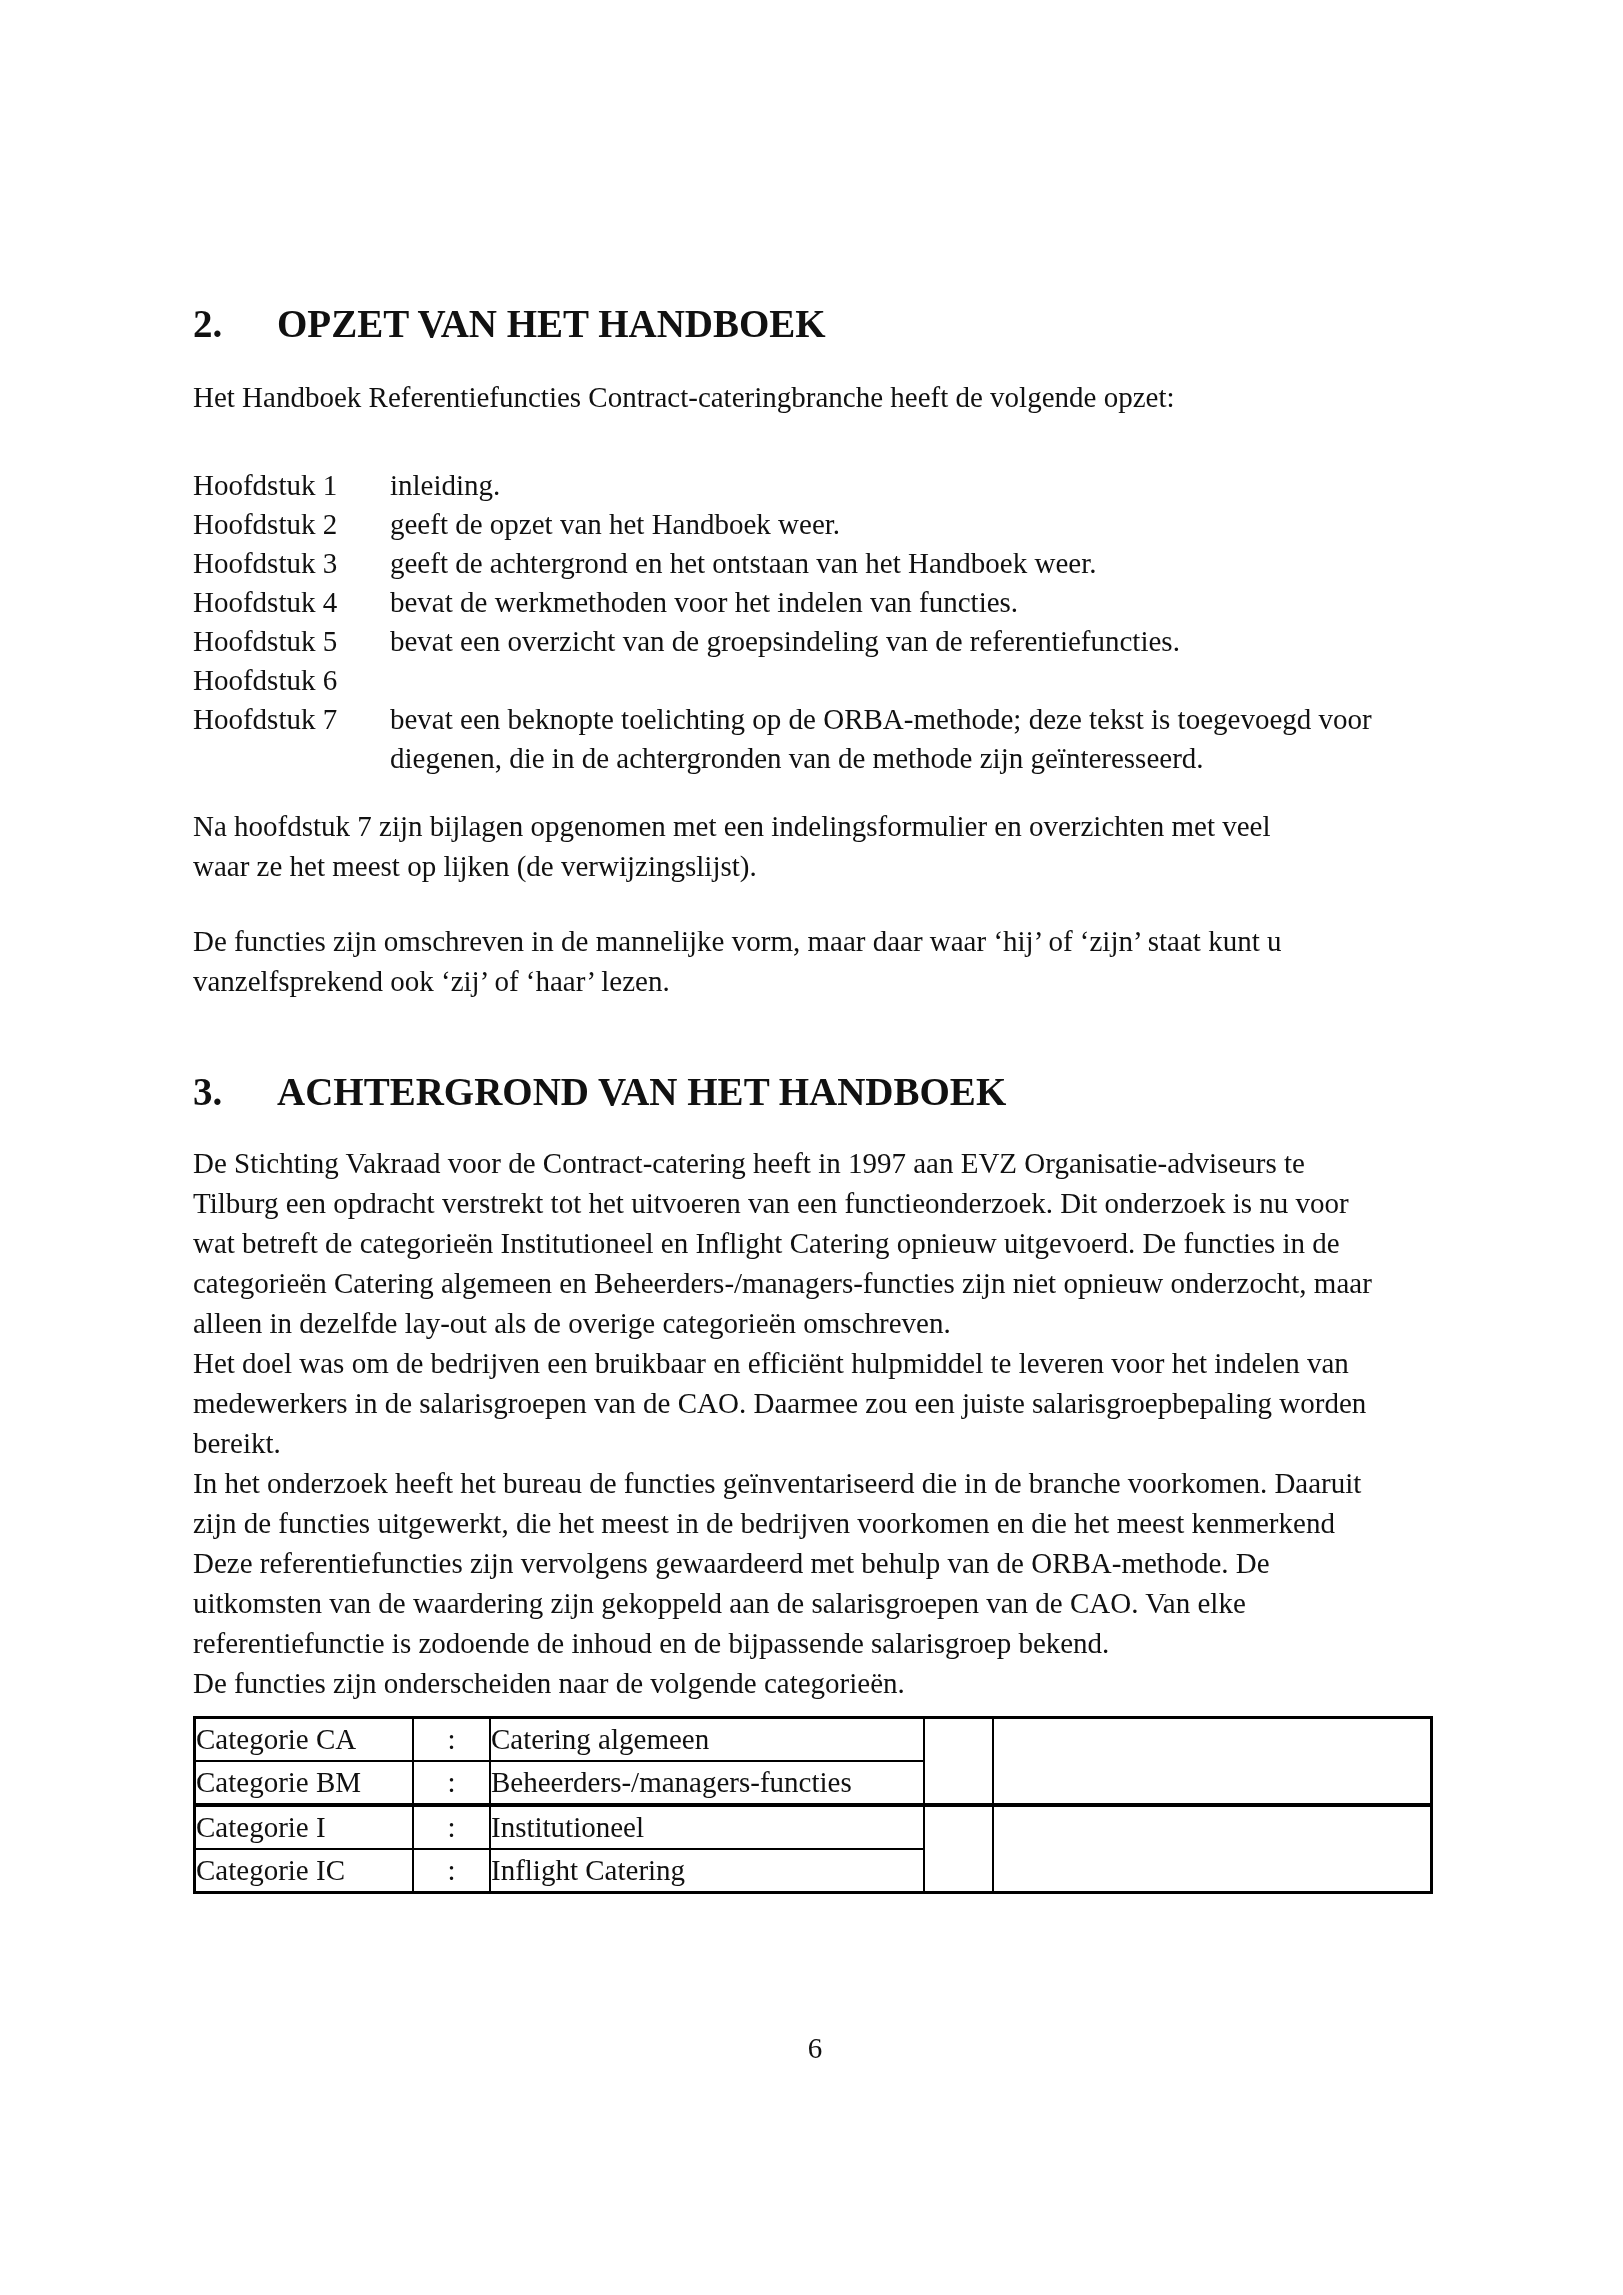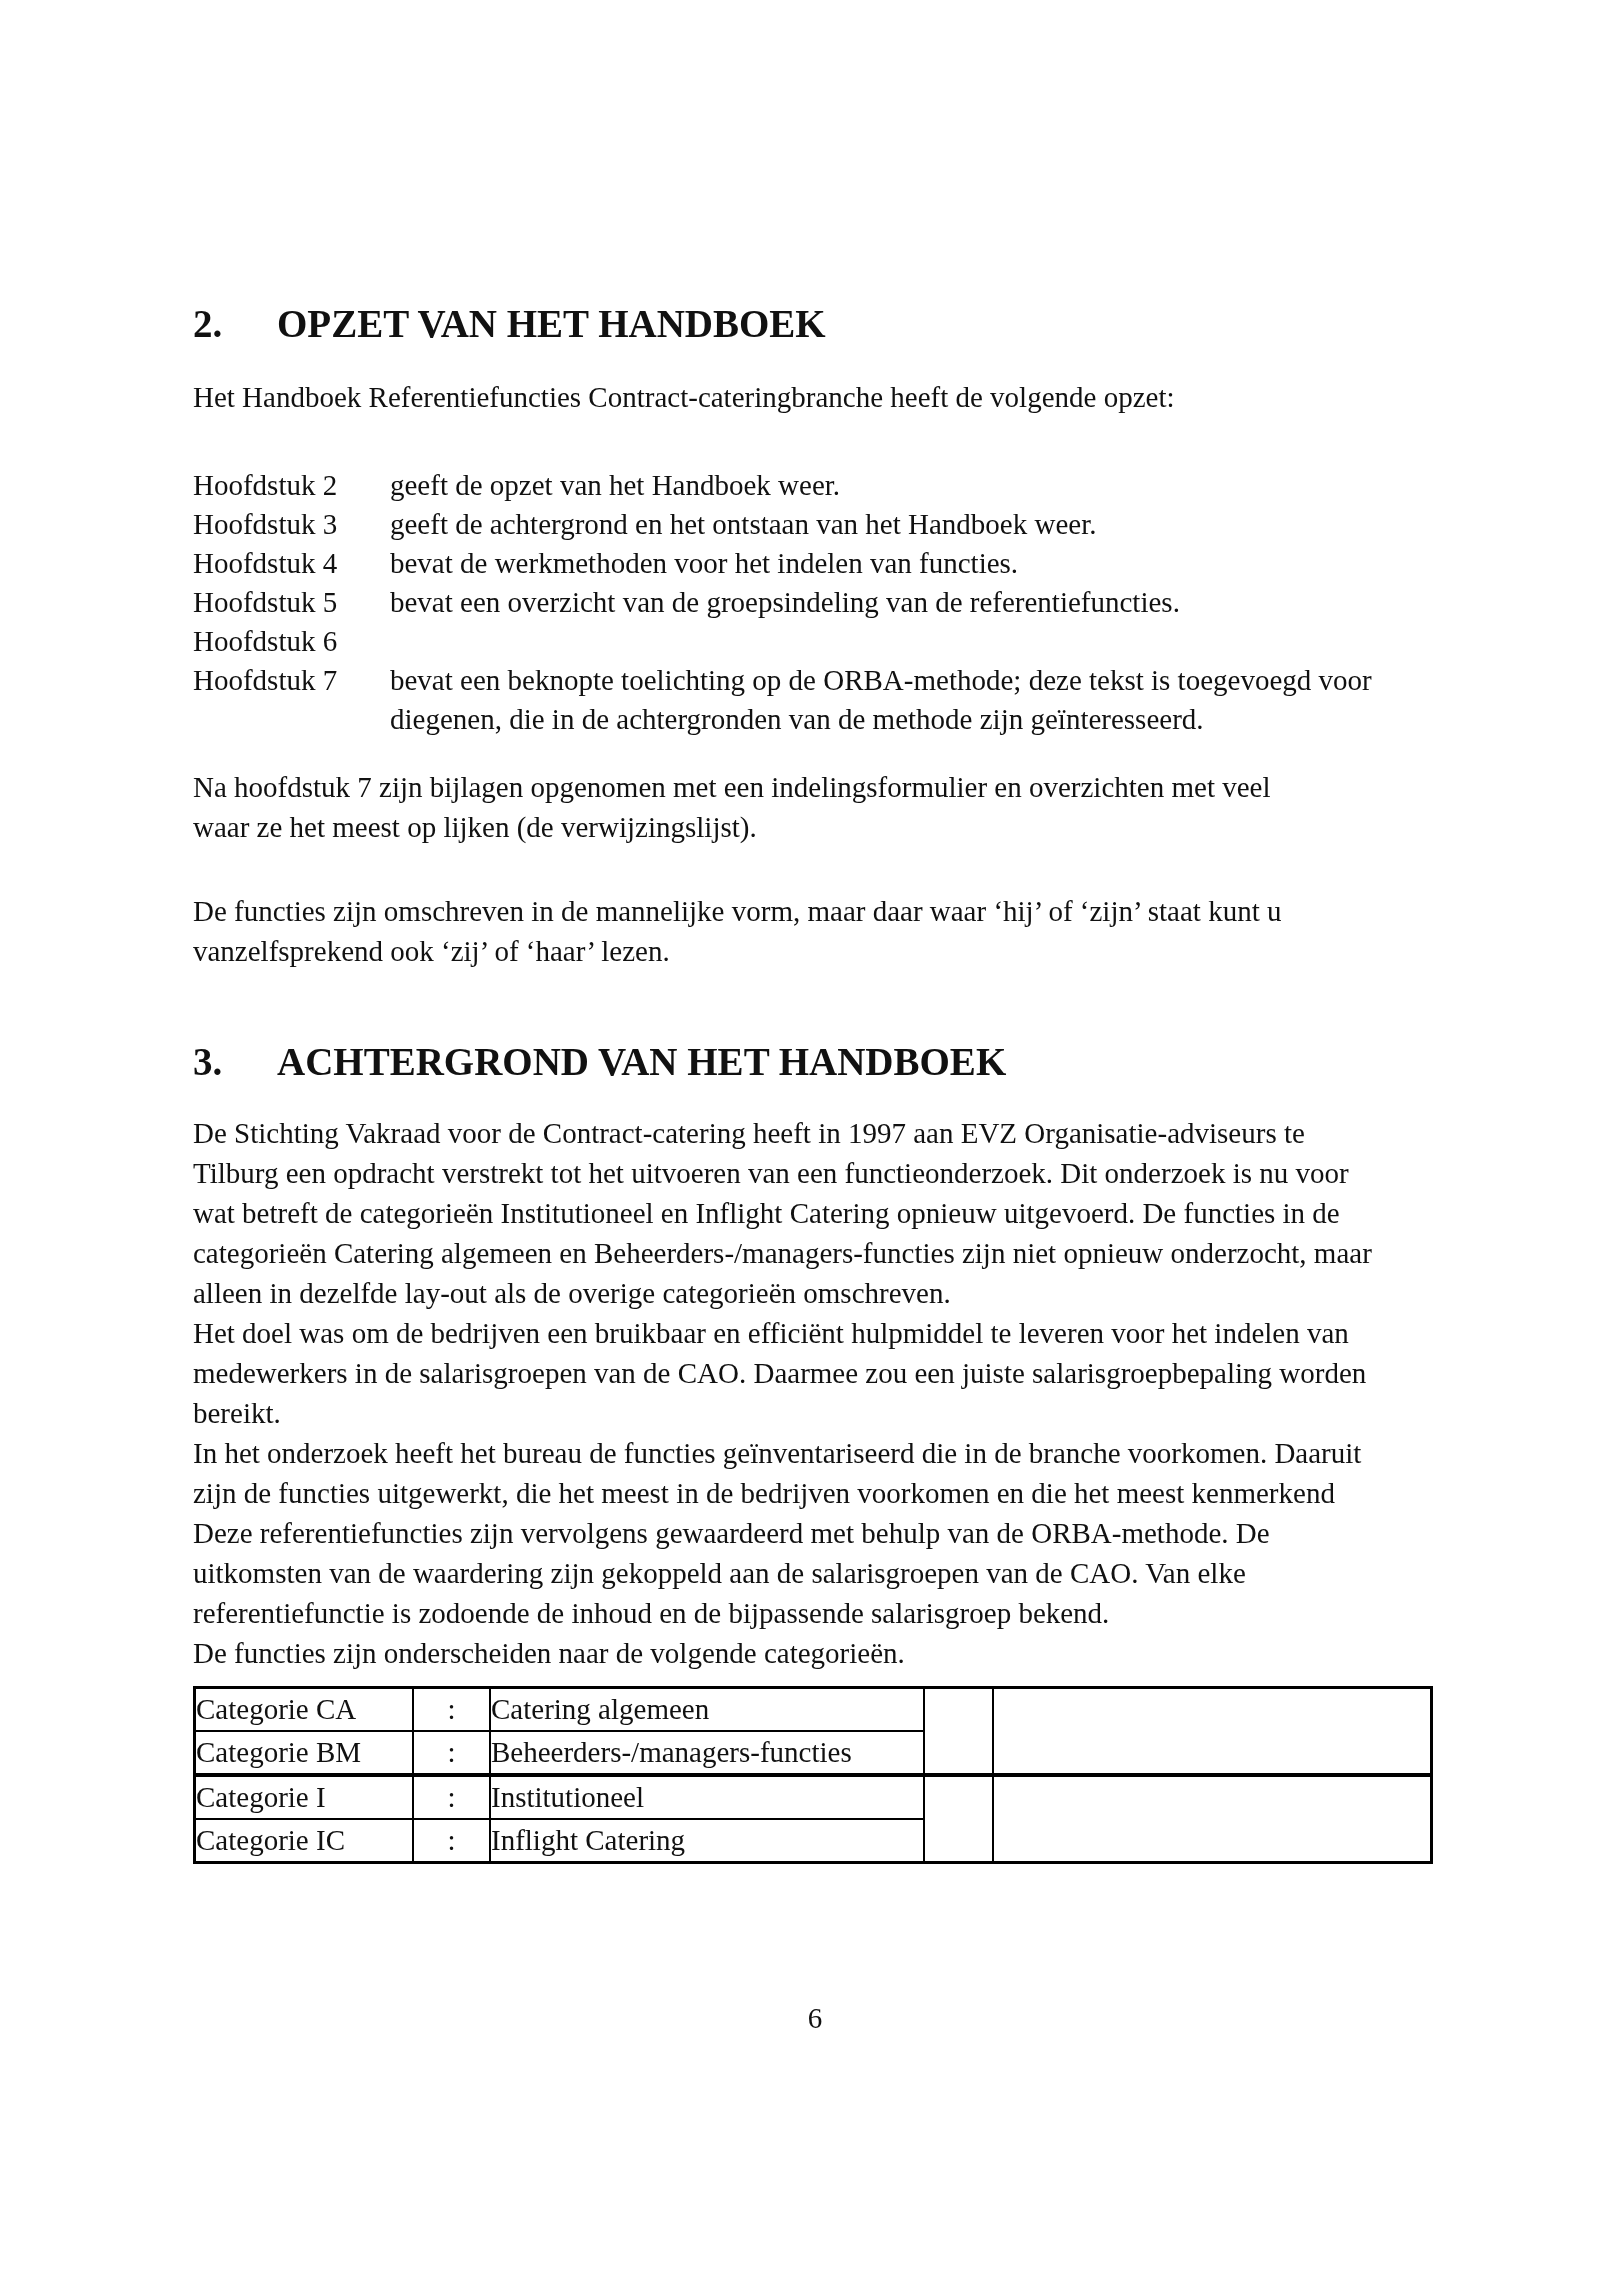--- a/index.html
+++ b/index.html
@@ -27,21 +27,21 @@
   .body-text { font-size: 29px; line-height: 40px; }
 
   .intro   { margin-top: 33px; }
 
   .chapters { margin-top: 49px; font-size: 29px; line-height: 39px; }
   .chap-row  { display: flex; align-items: flex-start; }
   .chap-label { flex: 0 0 197px; width: 197px; }
   .chap-desc  { flex: 1 1 auto; }
 
   .para1 { margin-top: 27.5px; }
-  .para2 { margin-top: 44px; }
+  .para2 { margin-top: 35px; }
 
   .heading3 { margin-top: 71px; }
   .block3   { margin-top: 31px; }
 
   table.cat-table {
     margin-top: 13.3px;
     border-collapse: collapse;
     border: 3.5px solid #000;
     font-size: 29px;
     table-layout: fixed;
@@ -73,20 +73,26 @@
 
 <div class="page">
 
   <div class="heading">
     <span class="h-num">2.</span><span>OPZET VAN HET HANDBOEK</span>
   </div>
 
   <div class="body-text intro line">Het Handboek Referentiefuncties Contract-cateringbranche heeft de volgende opzet:</div>
 
   <div class="chapters">
+    <div class="chap-row">
+      <div class="chap-label line">Hoofdstuk 1</div>
+      <div class="chap-desc">
+          <div class="line">inleiding.</div>
+        </div>
+    </div>
     <div class="chap-row">
       <div class="chap-label line">Hoofdstuk 2</div>
       <div class="chap-desc">
           <div class="line">geeft de opzet van het Handboek weer.</div>
         </div>
     </div>
     <div class="chap-row">
       <div class="chap-label line">Hoofdstuk 3</div>
       <div class="chap-desc">
           <div class="line">geeft de achtergrond en het ontstaan van het Handboek weer.</div>

